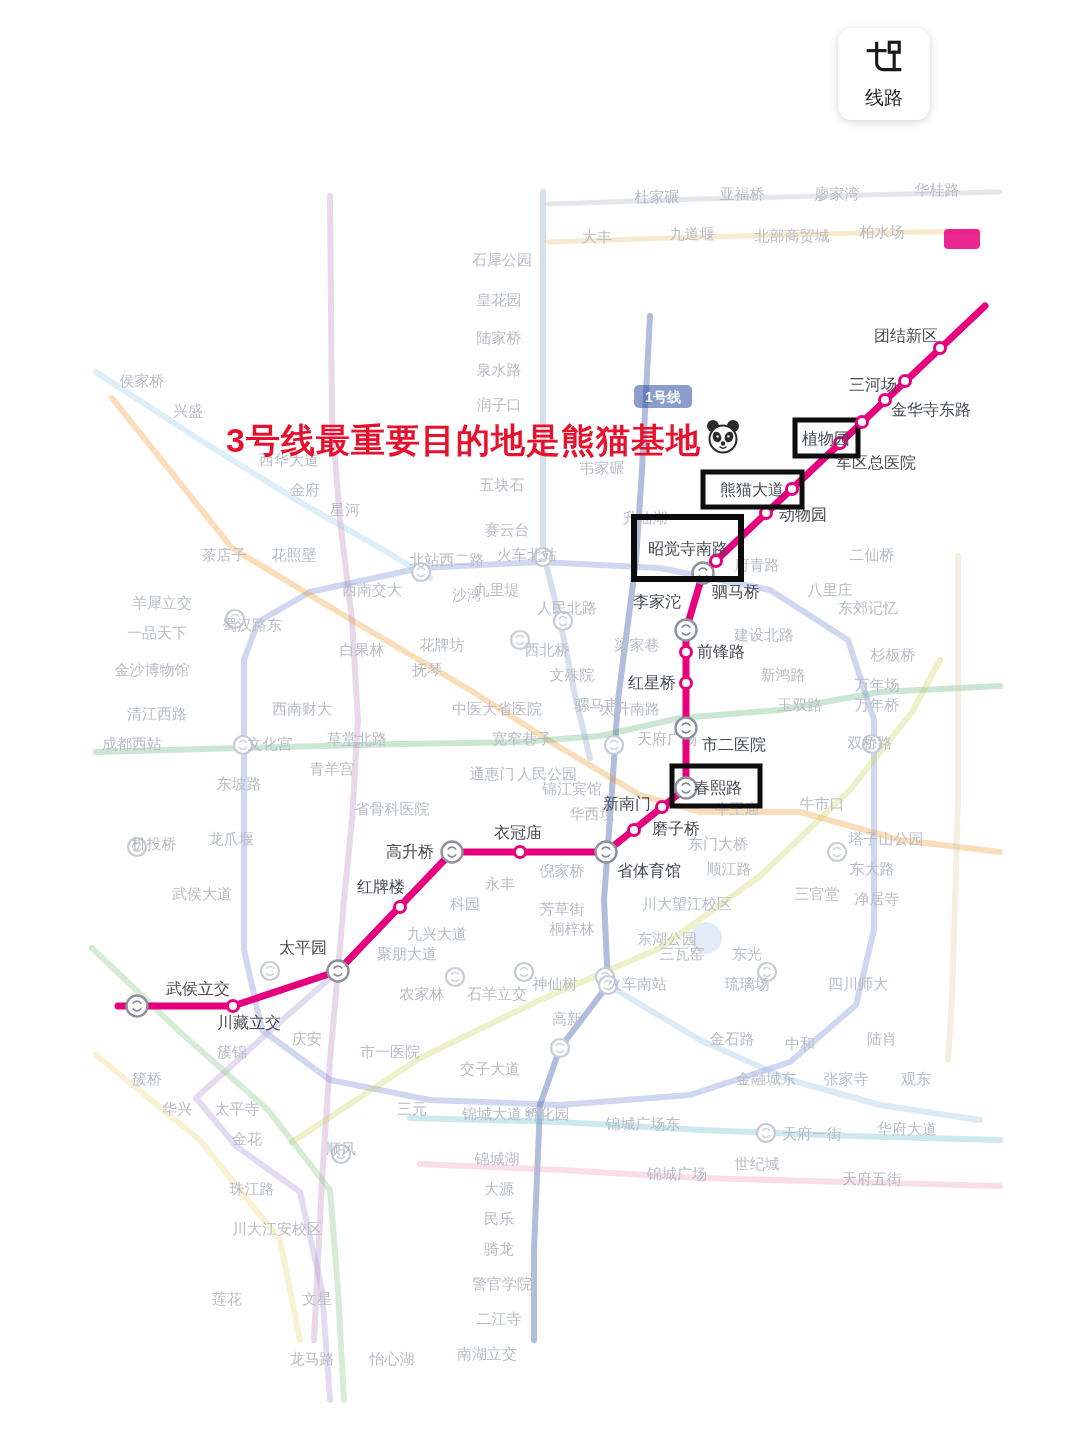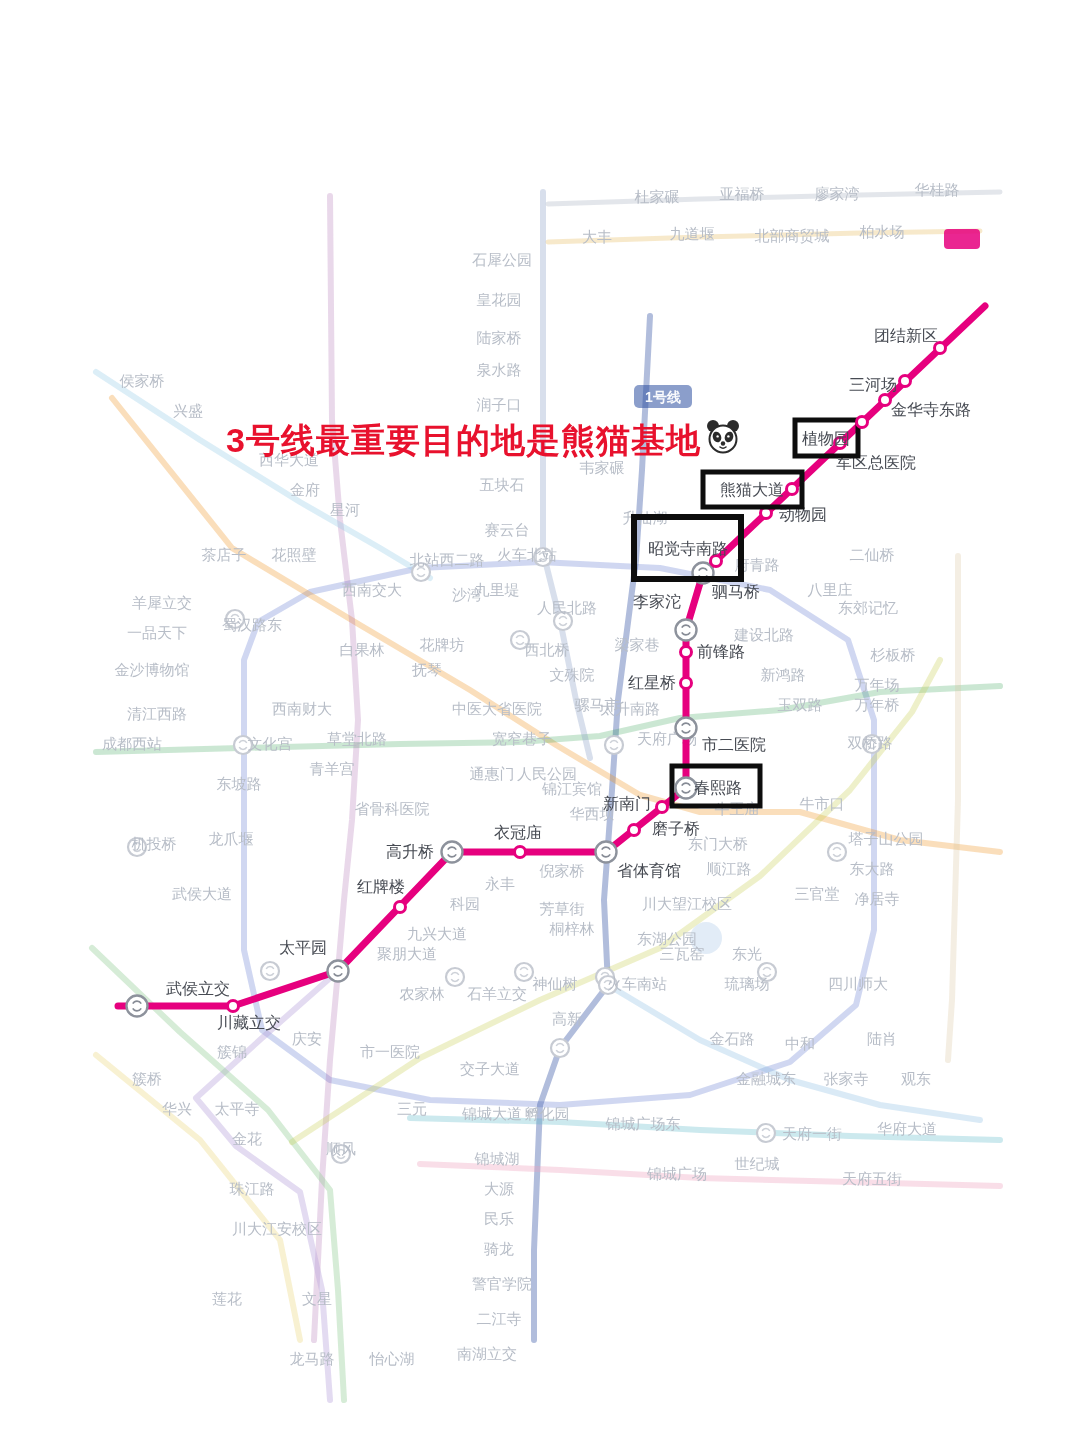--- a/index.html
+++ b/index.html
@@ -371,14 +371,25 @@
       <circle cx="19" cy="21" r="13.5" fill="#ffffff" stroke="#2b2b2b" stroke-width="2"></circle>
       <ellipse cx="13" cy="19" rx="4.2" ry="5.4" fill="#2b2b2b" transform="rotate(-18 13 19)"></ellipse>
       <ellipse cx="25" cy="19" rx="4.2" ry="5.4" fill="#2b2b2b" transform="rotate(18 25 19)"></ellipse>
       <circle cx="13.6" cy="18.4" r="1.2" fill="#ffffff"></circle>
       <circle cx="24.4" cy="18.4" r="1.2" fill="#ffffff"></circle>
       <circle cx="19" cy="25.5" r="2.2" fill="#2b2b2b"></circle>
       <path d="M16 29 q3 2.4 6 0" fill="none" stroke="#2b2b2b" stroke-width="1.6" stroke-linecap="round"></path>
     </svg>
   </div>
 
+  <div class="tool-card">
+    <span class="tool-icon">
+      <svg width="42" height="40" viewBox="0 0 40 38">
+        <path d="M13 5 V24 a6 6 0 0 0 6 6 H35" fill="none" stroke="#1a1a1a" stroke-width="3" stroke-linecap="square"></path>
+        <path d="M5 12 H21" fill="none" stroke="#1a1a1a" stroke-width="3" stroke-linecap="square"></path>
+        <rect x="25" y="4" width="9.5" height="9.5" fill="#ffffff" stroke="#1a1a1a" stroke-width="3"></rect>
+        <path d="M29.7 13.5 V30" fill="none" stroke="#1a1a1a" stroke-width="3" stroke-linecap="square"></path>
+      </svg>
+    </span>
+    <span class="tool-label">线路</span>
+  </div>
 
 </div>
 
 </body></html>

